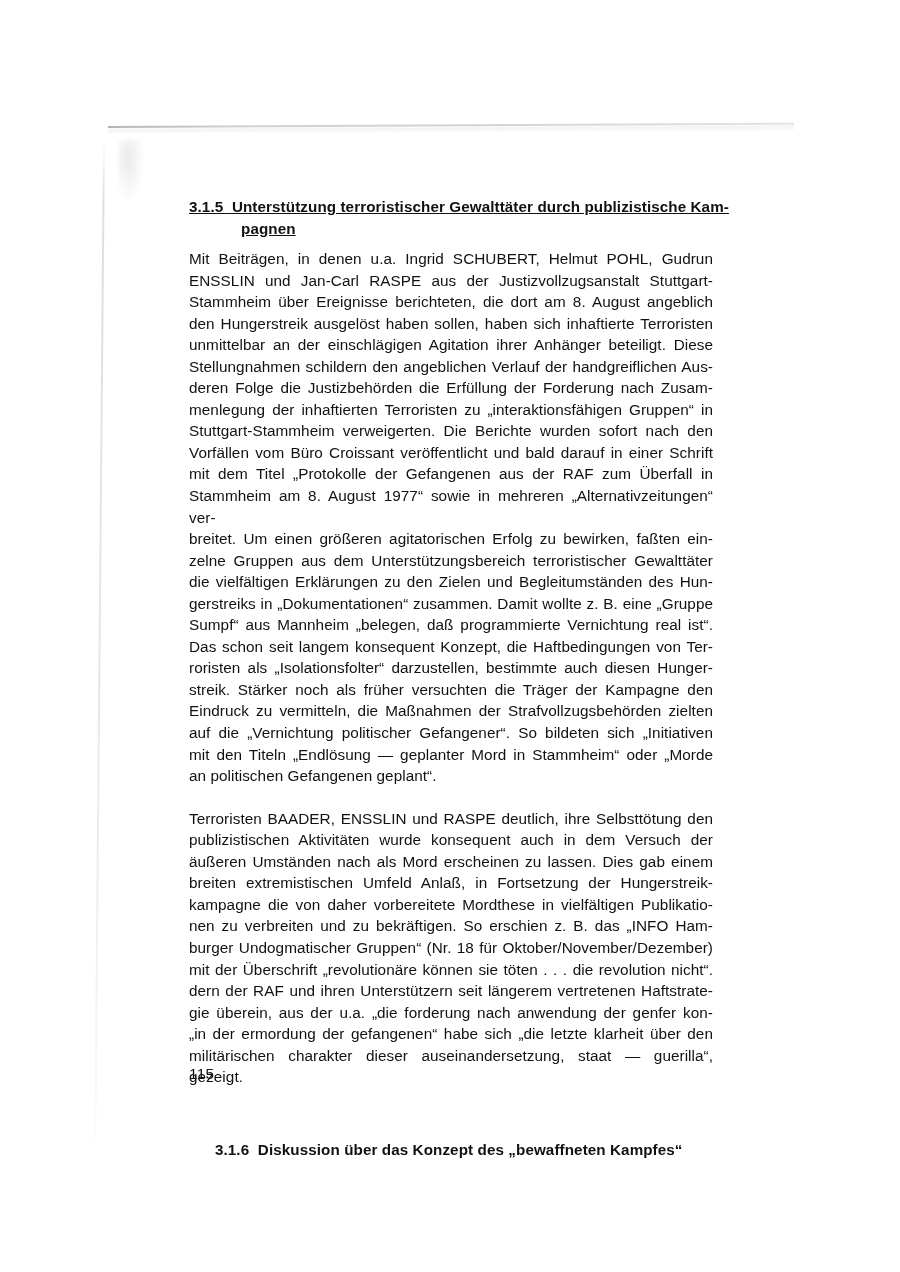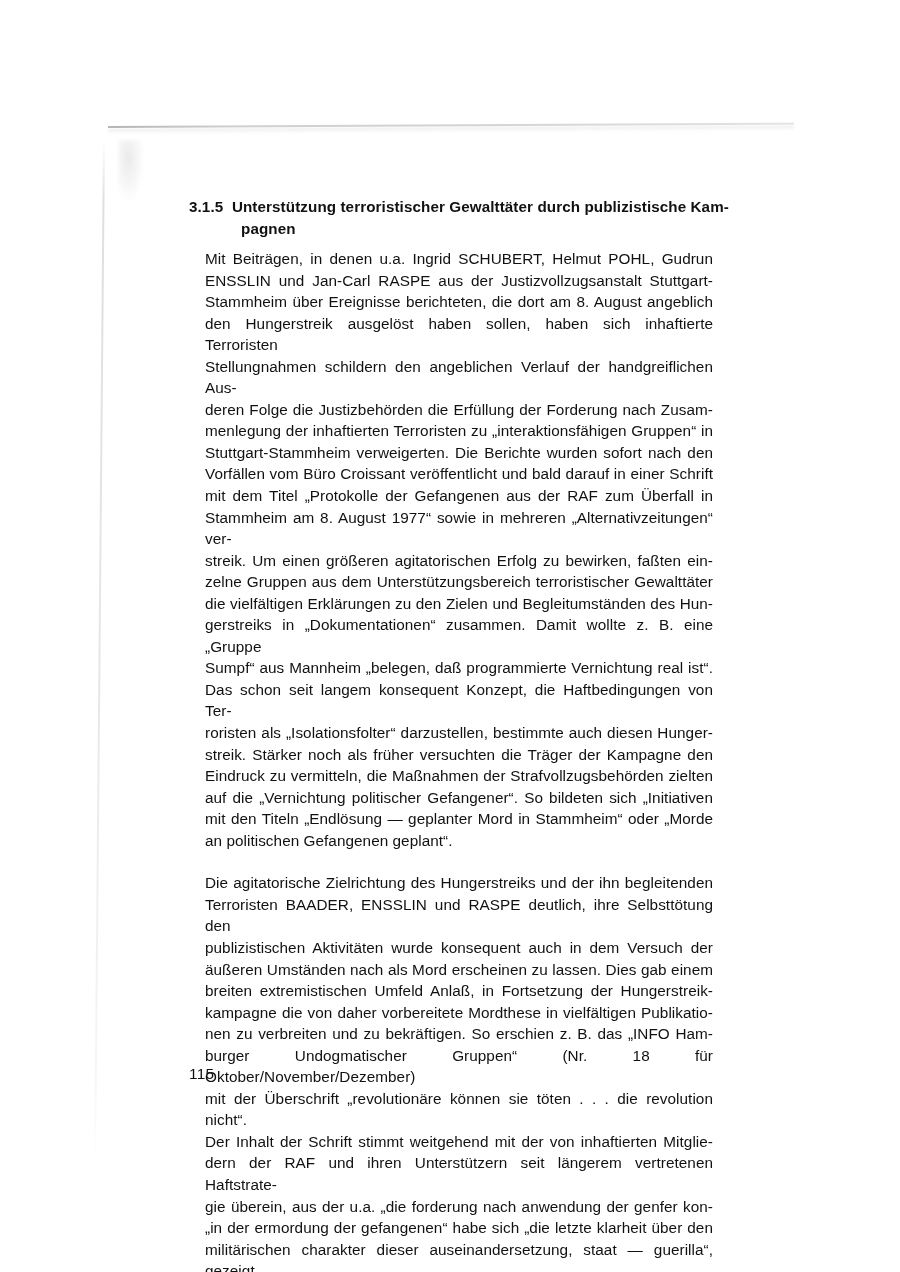--- a/index.html
+++ b/index.html
@@ -89,20 +89,21 @@
     top: 196px;
     width: 524px;
   }
 
   h2.section-heading {
     font-size: 15.2px;
     font-weight: bold;
     line-height: 21.5px;
     margin: 0;
     letter-spacing: 0.1px;
+    text-decoration: underline;
   }
   h2.section-heading .heading-line {
     display: block;
     white-space: pre;
   }
   h2.section-heading .heading-line-1 {
     
     display: block;
     text-align: justify;
     text-align-last: justify;
@@ -127,21 +128,20 @@
     text-align: justify;
     letter-spacing: 0.05px;
   }
 
   
   p.body-para .ln {
     display: block;
     text-align: justify;
     text-align-last: justify;
     white-space: pre-wrap;
-    margin-left: 16px;
   }
   p.body-para .ln.last {
     text-align-last: left;
   }
 
   .gap-after-heading { height: 9px; }
   .gap-para { height: 21px; }
   .gap-before-h2 { height: 30px; }
 
   .page-number {
@@ -173,54 +173,53 @@
       <span class="heading-line heading-line-2">pagnen</span>
     </h2>
 
     <div class="gap-after-heading"></div>
 
     <p class="body-para">
       <span class="ln">Mit Beiträgen, in denen u.a. Ingrid SCHUBERT, Helmut POHL, Gudrun</span>
       <span class="ln">ENSSLIN und Jan-Carl RASPE aus der Justizvollzugsanstalt Stuttgart-</span>
       <span class="ln">Stammheim über Ereignisse berichteten, die dort am 8. August angeblich</span>
       <span class="ln">den Hungerstreik ausgelöst haben sollen, haben sich inhaftierte Terroristen</span>
+      <span class="ln">unmittelbar an der einschlägigen Agitation ihrer Anhänger beteiligt. Diese</span>
       <span class="ln">Stellungnahmen schildern den angeblichen Verlauf der handgreiflichen Aus-</span>
       <span class="ln">deren Folge die Justizbehörden die Erfüllung der Forderung nach Zusam-</span>
       <span class="ln">menlegung der inhaftierten Terroristen zu „interaktionsfähigen Gruppen“ in</span>
       <span class="ln">Stuttgart-Stammheim verweigerten. Die Berichte wurden sofort nach den</span>
       <span class="ln">Vorfällen vom Büro Croissant veröffentlicht und bald darauf in einer Schrift</span>
       <span class="ln">mit dem Titel „Protokolle der Gefangenen aus der RAF zum Überfall in</span>
       <span class="ln">Stammheim am 8. August 1977“ sowie in mehreren „Alternativzeitungen“ ver-</span>
-      <span class="ln">streik. Um einen größeren agitatorischen Erfolg zu bewirken, faßten ein-</span>
+      <span class="ln">breitet. Um einen größeren agitatorischen Erfolg zu bewirken, faßten ein-</span>
       <span class="ln">zelne Gruppen aus dem Unterstützungsbereich terroristischer Gewalttäter</span>
       <span class="ln">die vielfältigen Erklärungen zu den Zielen und Begleitumständen des Hun-</span>
       <span class="ln">gerstreiks in „Dokumentationen“ zusammen. Damit wollte z. B. eine „Gruppe</span>
       <span class="ln">Sumpf“ aus Mannheim „belegen, daß programmierte Vernichtung real ist“.</span>
       <span class="ln">Das schon seit langem konsequent Konzept, die Haftbedingungen von Ter-</span>
       <span class="ln">roristen als „Isolationsfolter“ darzustellen, bestimmte auch diesen Hunger-</span>
       <span class="ln">streik. Stärker noch als früher versuchten die Träger der Kampagne den</span>
       <span class="ln">Eindruck zu vermitteln, die Maßnahmen der Strafvollzugsbehörden zielten</span>
       <span class="ln">auf die „Vernichtung politischer Gefangener“. So bildeten sich „Initiativen</span>
       <span class="ln">mit den Titeln „Endlösung — geplanter Mord in Stammheim“ oder „Morde</span>
       <span class="ln last">an politischen Gefangenen geplant“.</span>
     </p>
 
     <div class="gap-para"></div>
 
     <p class="body-para">
-      <span class="ln">Die agitatorische Zielrichtung des Hungerstreiks und der ihn begleitenden</span>
       <span class="ln">Terroristen BAADER, ENSSLIN und RASPE deutlich, ihre Selbsttötung den</span>
       <span class="ln">publizistischen Aktivitäten wurde konsequent auch in dem Versuch der</span>
       <span class="ln">äußeren Umständen nach als Mord erscheinen zu lassen. Dies gab einem</span>
       <span class="ln">breiten extremistischen Umfeld Anlaß, in Fortsetzung der Hungerstreik-</span>
       <span class="ln">kampagne die von daher vorbereitete Mordthese in vielfältigen Publikatio-</span>
       <span class="ln">nen zu verbreiten und zu bekräftigen. So erschien z. B. das „INFO Ham-</span>
       <span class="ln">burger Undogmatischer Gruppen“ (Nr. 18 für Oktober/November/Dezember)</span>
       <span class="ln">mit der Überschrift „revolutionäre können sie töten . . . die revolution nicht“.</span>
-      <span class="ln">Der Inhalt der Schrift stimmt weitgehend mit der von inhaftierten Mitglie-</span>
       <span class="ln">dern der RAF und ihren Unterstützern seit längerem vertretenen Haftstrate-</span>
       <span class="ln">gie überein, aus der u.a. „die forderung nach anwendung der genfer kon-</span>
       <span class="ln">„in der ermordung der gefangenen“ habe sich „die letzte klarheit über den</span>
       <span class="ln last">militärischen charakter dieser auseinandersetzung, staat — guerilla“, gezeigt.</span>
     </p>
 
     <div class="gap-before-h2"></div>
 
     <h2 class="section-heading-2">
       <span>3.1.6  Diskussion über das Konzept des „bewaffneten Kampfes“</span>

